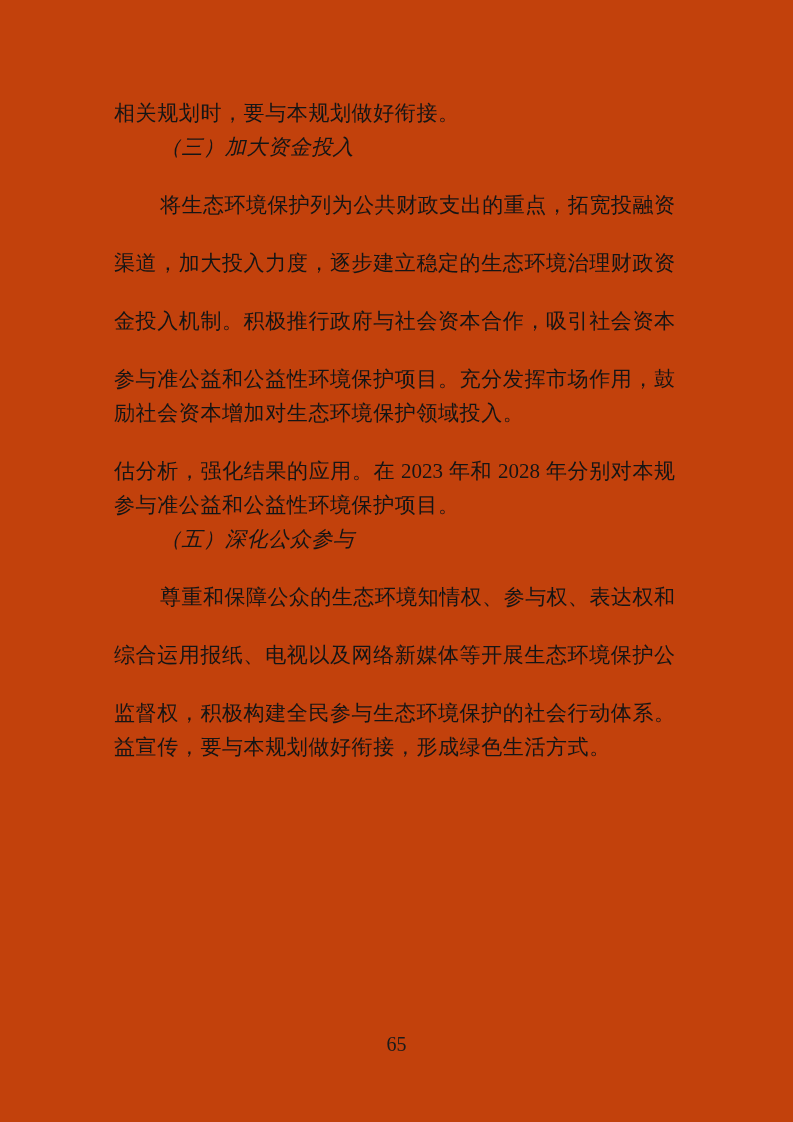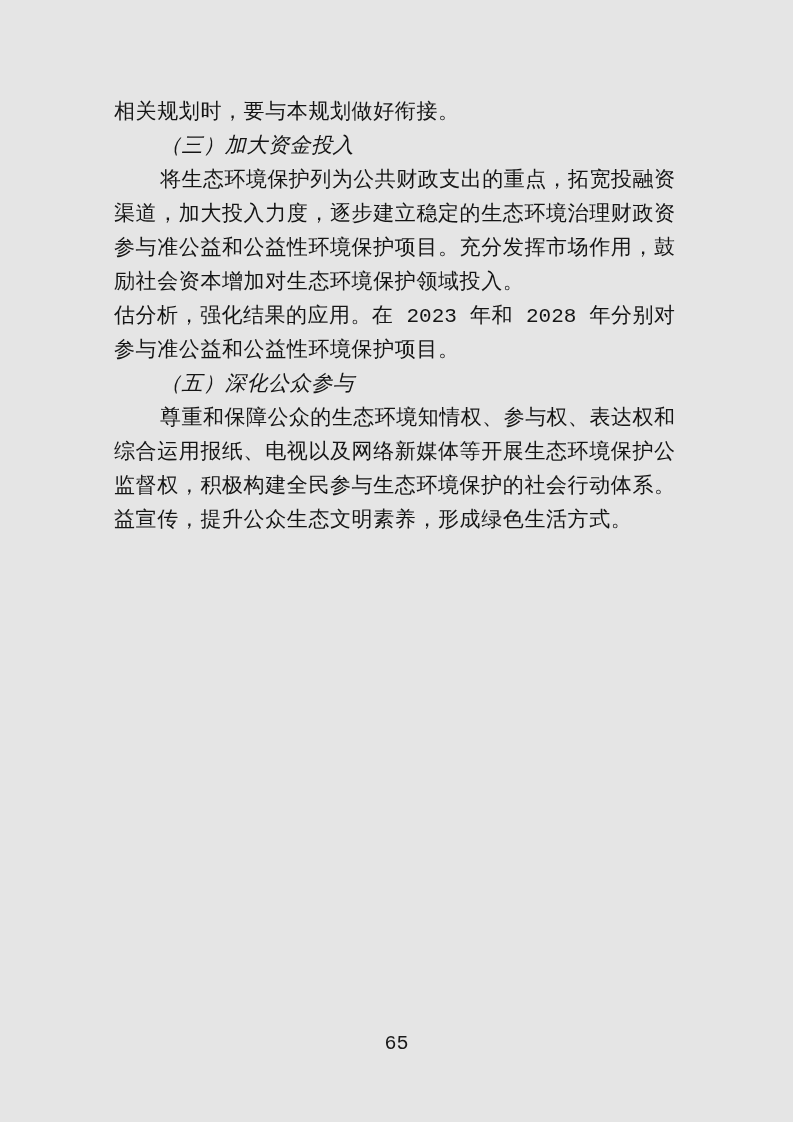--- a/index.html
+++ b/index.html
@@ -4,43 +4,44 @@
 <style>
   html, body {
     margin: 0;
     padding: 0;
     background: #ffffff;
   }
   .page {
     position: relative;
     width: 793px;
     height: 1122px;
-    background: #e5e5e5;
+    background: #c2410c;
     overflow: hidden;
-    font-family: Liberation Mono, monospace;
+    font-family: Liberation Serif, serif;
     color: #151515;
   }
   .text-block {
     position: absolute;
     left: 114px;
     top: 96px;
     width: 561px;
   }
   .line {
     height: 34px;
     line-height: 34px;
     font-size: 21px;
     letter-spacing: 0.6px;
     text-align: left;
     overflow: hidden;
   }
   .line.justify {
     letter-spacing: 0;
     text-align: justify;
     text-align-last: justify;
+    margin-top: 24px;
   }
   .line.indent {
     padding-left: 46px;
   }
   .line.heading {
     font-style: italic;
     font-weight: 500;
   }
   .page-number {
     position: absolute;
@@ -55,24 +56,25 @@
 </style>
 </head>
 <body>
 
 <div class="page">
   <div class="text-block" id="text-block">
       <div class="line">相关规划时，要与本规划做好衔接。</div>
       <div class="line heading indent">（三）加大资金投入</div>
       <div class="line indent justify">将生态环境保护列为公共财政支出的重点，拓宽投融资</div>
       <div class="line justify">渠道，加大投入力度，逐步建立稳定的生态环境治理财政资</div>
+      <div class="line justify">金投入机制。积极推行政府与社会资本合作，吸引社会资本</div>
       <div class="line justify">参与准公益和公益性环境保护项目。充分发挥市场作用，鼓</div>
       <div class="line">励社会资本增加对生态环境保护领域投入。</div>
       <div class="line justify">估分析，强化结果的应用。在 2023 年和 2028 年分别对本规</div>
       <div class="line">参与准公益和公益性环境保护项目。</div>
       <div class="line heading indent">（五）深化公众参与</div>
       <div class="line indent justify">尊重和保障公众的生态环境知情权、参与权、表达权和</div>
       <div class="line justify">综合运用报纸、电视以及网络新媒体等开展生态环境保护公</div>
       <div class="line justify">监督权，积极构建全民参与生态环境保护的社会行动体系。</div>
-      <div class="line">益宣传，提升公众生态文明素养，形成绿色生活方式。</div>
+      <div class="line">益宣传，要与本规划做好衔接，形成绿色生活方式。</div>
     </div>
   <div class="page-number">65</div>
 </div>
 
 </body></html>

